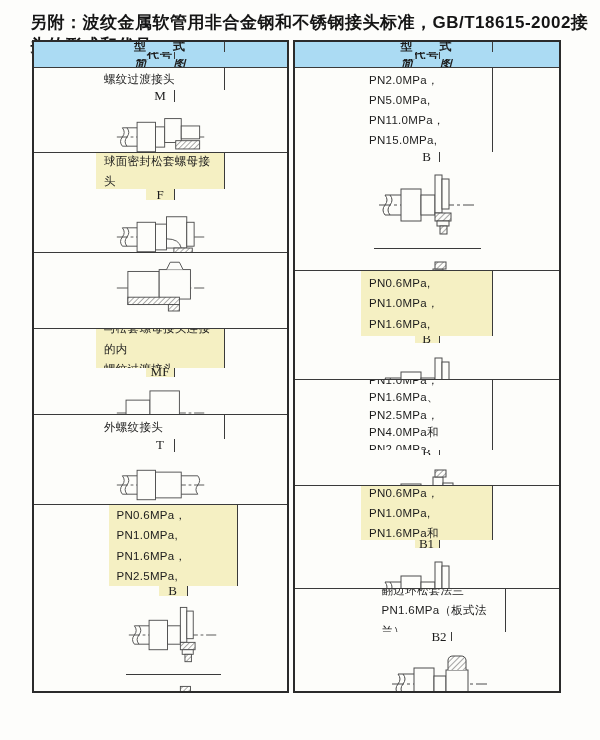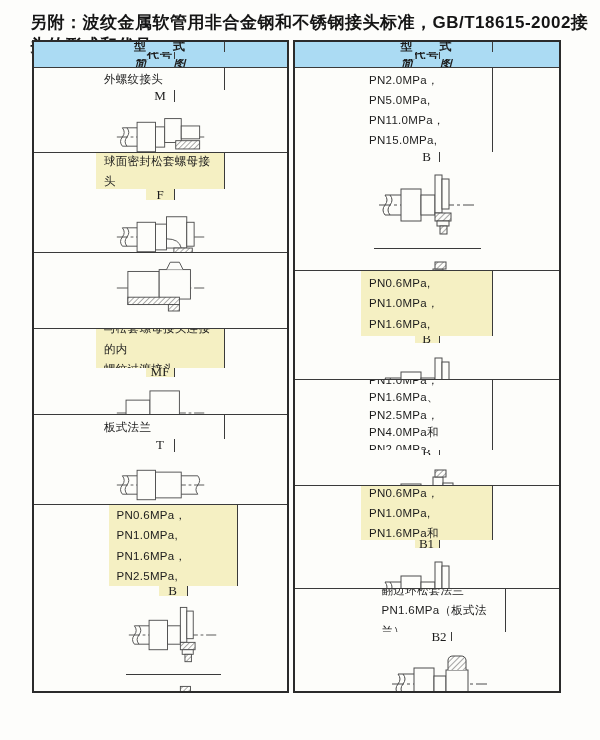--- a/index.html
+++ b/index.html
@@ -162,21 +162,21 @@
 <div class="title">另附：波纹金属软管用非合金钢和不锈钢接头标准，GB/T18615-2002接头的形式和代号。</div>
 
 <div class="ftable left">
   <div class="row header">
     <div class="cell type">型　　式</div>
     <div class="cell code" style="font-family:inherit;font-size:12px;">代号</div>
     <div class="cell diag" style="align-items:center;justify-content:center;">简　　图</div>
   </div>
 
   <div class="row" style="height:85px">
-    <div class="cell type">外螺纹接头</div>
+    <div class="cell type">螺纹过渡接头</div>
     <div class="cell code">M</div>
     <div class="cell diag">
       <div class="subdiag">
           <svg width="92" height="70">
             <use href="#fit-m"></use>
           </svg>
         </div>
     </div>
   </div>
 
@@ -209,21 +209,21 @@
     <div class="cell diag">
       <div class="subdiag">
           <svg width="92" height="72">
             <use href="#fit-mf"></use>
           </svg>
         </div>
     </div>
   </div>
 
   <div class="row" style="height:90px">
-    <div class="cell type">板式法兰</div>
+    <div class="cell type">外螺纹接头</div>
     <div class="cell code">T</div>
     <div class="cell diag">
       <div class="subdiag">
           <svg width="92" height="66">
             <use href="#fit-t"></use>
           </svg>
         </div>
     </div>
   </div>
 

